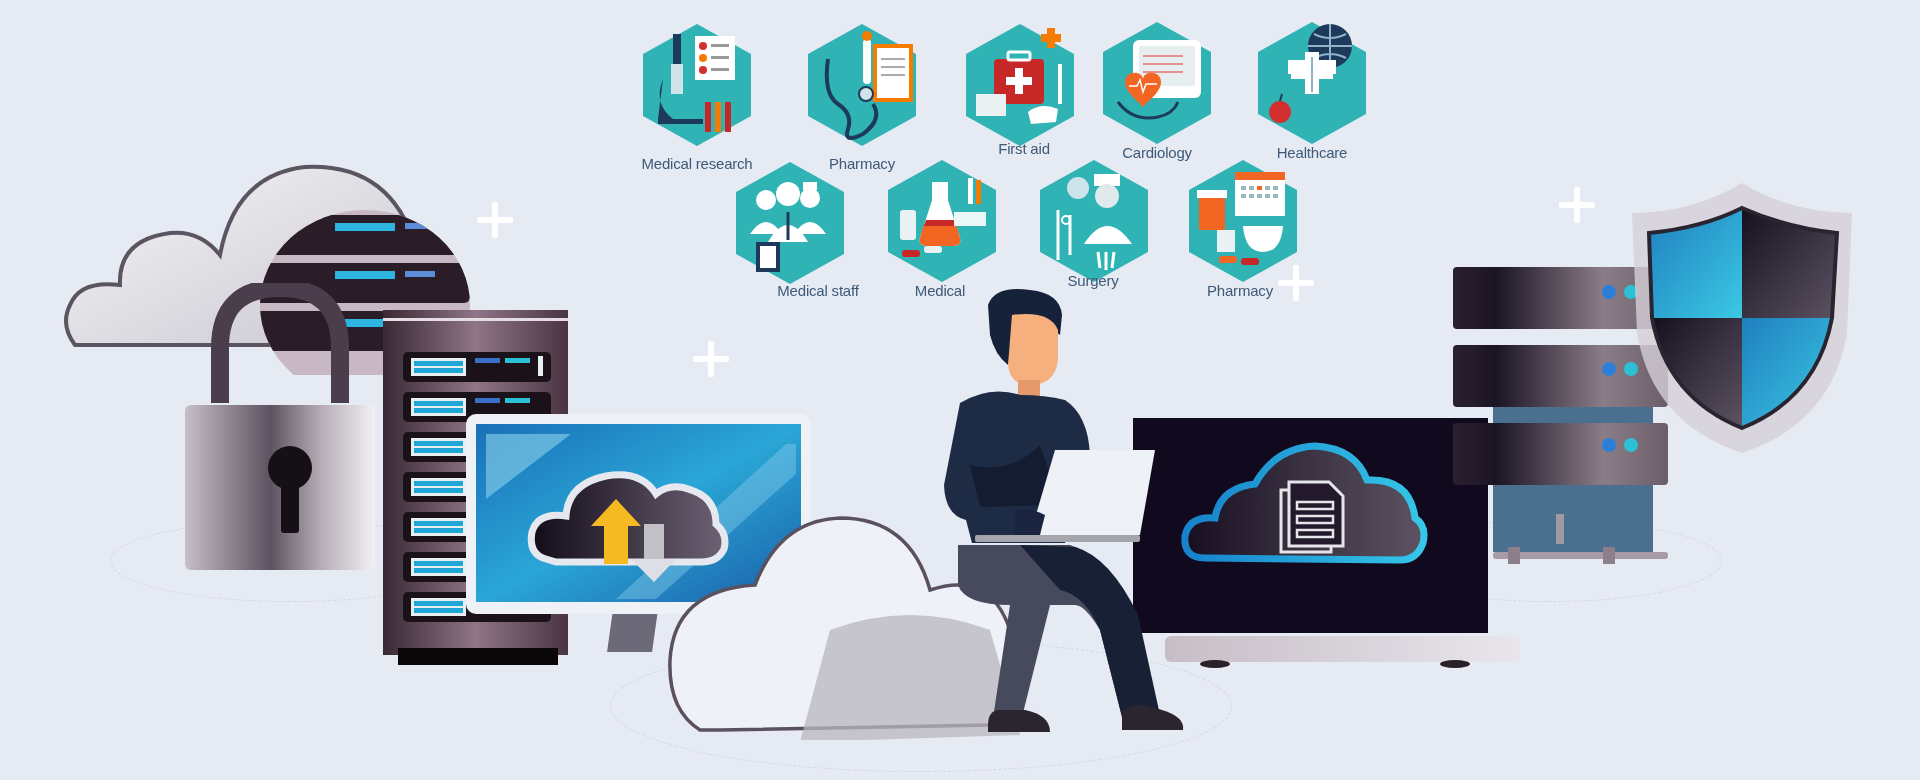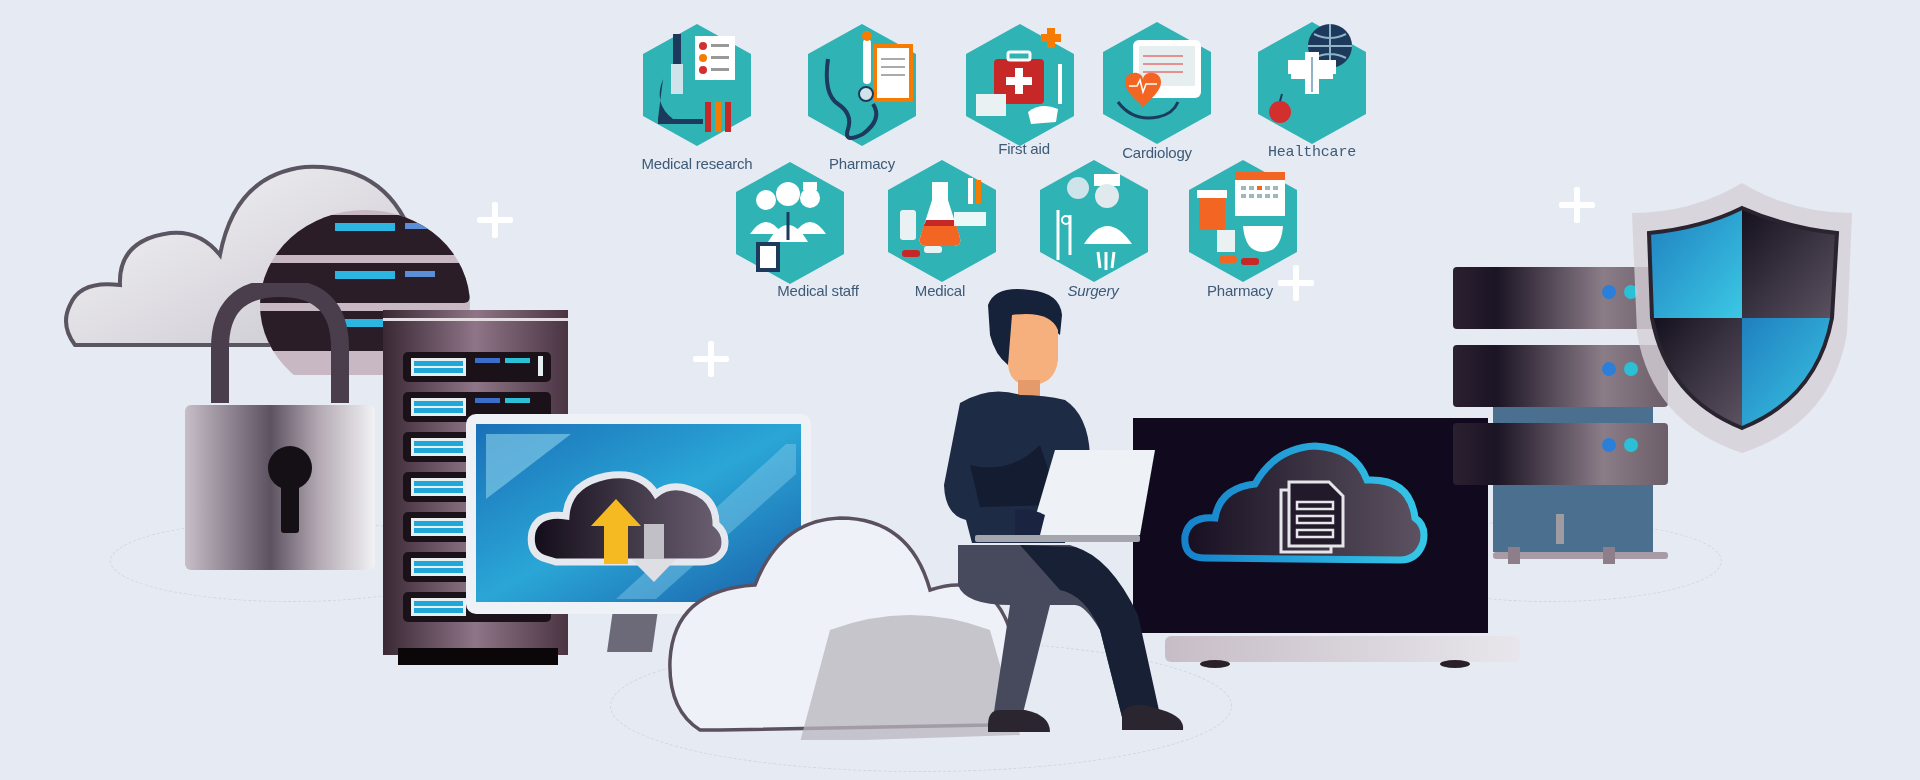--- a/index.html
+++ b/index.html
@@ -98,21 +98,21 @@
         <polygon points="54,0 108,30 108,92 54,122 0,92 0,30" fill="#2fb3b5"></polygon>
       <circle cx="72" cy="24" r="22" fill="#1d3a5c"></circle>
         <path d="M50 24 L94 24 M72 2 L72 46 M56 12 Q72 20 88 12 M56 36 Q72 28 88 36" stroke="#8fb3c9" stroke-width="2" fill="none"></path>
       <path d="M48 30 L60 30 L60 45 L75 45 L75 57 L60 57 L60 72 L48 72 L48 57 L33 57 L33 45 L48 45Z" fill="#fff" transform="rotate(0 54 51)"></path>
       <path d="M30 45 L78 45 M54 30 L54 72" stroke="#fff" stroke-width="14"></path>
       <path d="M54 35 L54 70" stroke="#8fb3c9" stroke-width="2"></path>
       <circle cx="22" cy="90" r="11" fill="#d32f2f"></circle>
         <path d="M22 79 L24 72" stroke="#1d3a5c" stroke-width="2"></path>
     </svg>
   </div>
-  <span class="label" style="left:1312px;top:144px;font-family:Liberation Mono, monospace;">Healthcare</span>
+  <span class="label" style="left:1312px;top:144px;">Healthcare</span>
 
   <div class="hex" style="left:736px;top:162px;">
     <svg viewBox="0 0 108 122">
         <polygon points="54,0 108,30 108,92 54,122 0,92 0,30" fill="#2fb3b5"></polygon>
       <circle cx="30" cy="38" r="10" fill="#fff"></circle>
         <path d="M14 72 Q30 48 46 72Z" fill="#fff"></path>
       <circle cx="74" cy="36" r="10" fill="#fff"></circle>
         <rect x="67" y="20" width="14" height="8" fill="#fff"></rect>
         <path d="M58 72 Q74 48 90 72Z" fill="#fff"></path>
       <circle cx="52" cy="32" r="12" fill="#fff"></circle>
@@ -145,21 +145,21 @@
         <polygon points="54,0 108,30 108,92 54,122 0,92 0,30" fill="#2fb3b5"></polygon>
       <circle cx="38" cy="28" r="11" fill="#cfe3ea"></circle>
       <rect x="54" y="14" width="26" height="12" fill="#fff"></rect>
         <circle cx="67" cy="36" r="12" fill="#e0e9ec"></circle>
       <path d="M44 84 Q67 48 92 84Z" fill="#fff"></path>
       <path d="M18 50 L18 100 M30 55 L30 95" stroke="#fff" stroke-width="3"></path>
         <circle cx="26" cy="60" r="4" fill="none" stroke="#fff" stroke-width="2"></circle>
       <path d="M58 92 L60 108 M66 92 L66 110 M74 92 L72 108" stroke="#fff" stroke-width="3"></path>
     </svg>
   </div>
-  <span class="label" style="left:1093px;top:282px;font-style:italic;">Surgery</span>
+  <span class="label" style="left:1093px;top:272px;">Surgery</span>
 
   <div class="hex" style="left:1189px;top:160px;">
     <svg viewBox="0 0 108 122">
         <polygon points="54,0 108,30 108,92 54,122 0,92 0,30" fill="#2fb3b5"></polygon>
       <rect x="46" y="12" width="50" height="44" fill="#fff"></rect>
         <rect x="46" y="12" width="50" height="8" fill="#f26522"></rect>
       <g fill="#9bb">
           <rect x="52" y="26" width="5" height="4"></rect>
           <rect x="60" y="26" width="5" height="4"></rect>
           <rect x="68" y="26" width="5" height="4" fill="#f26522"></rect>

